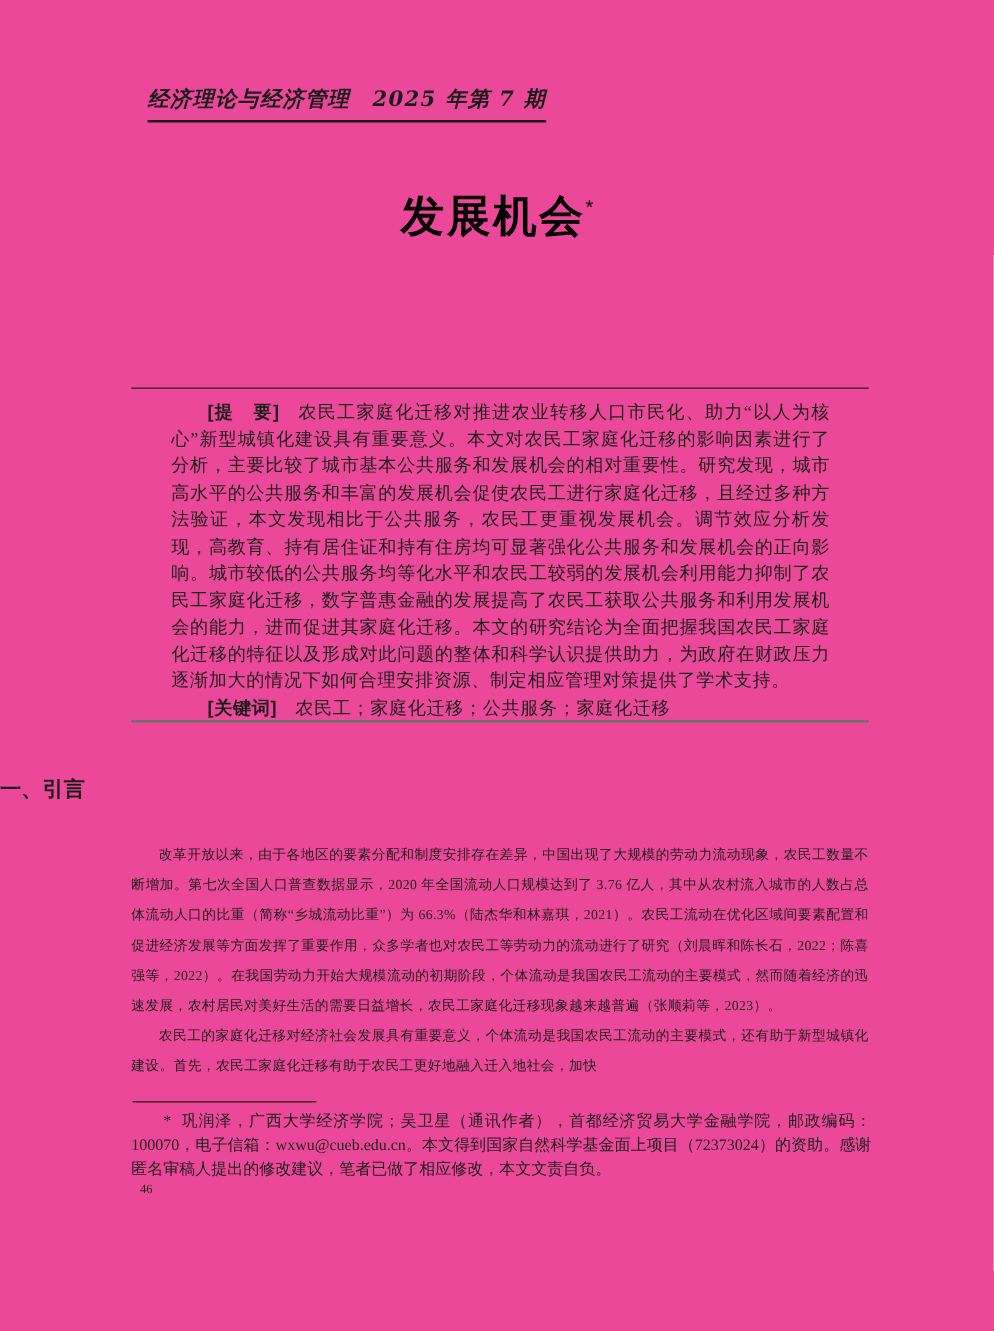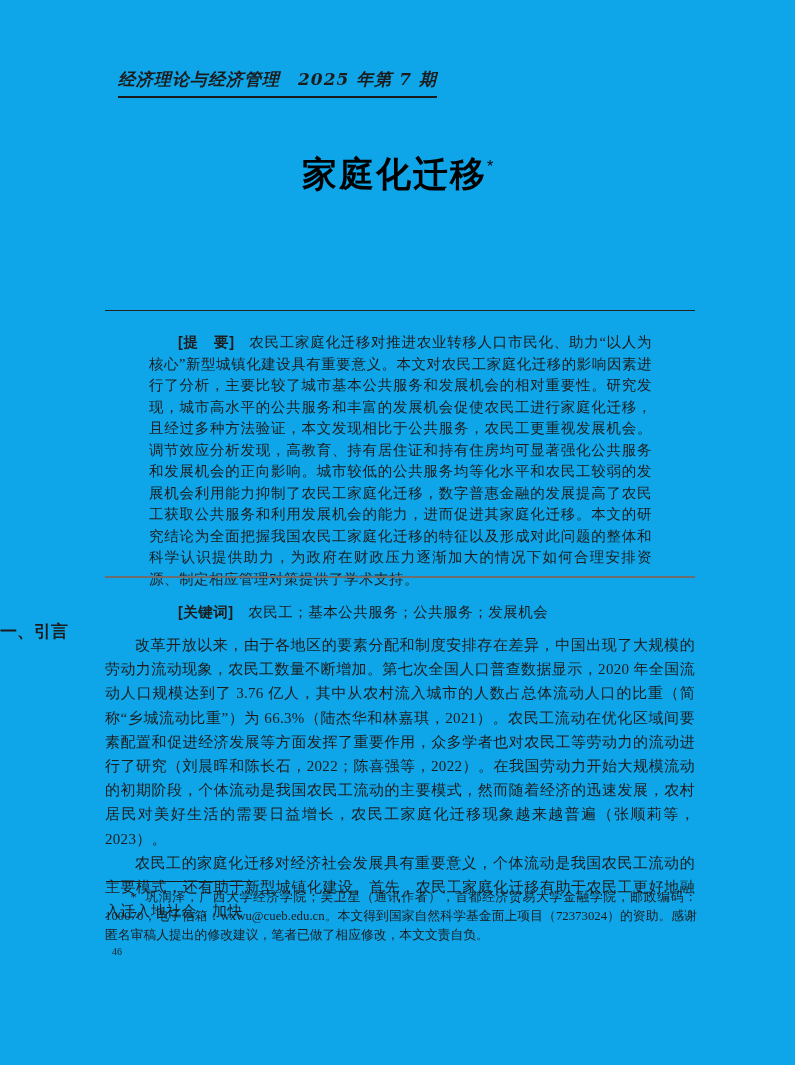--- a/index.html
+++ b/index.html
@@ -4,21 +4,21 @@
 <style>
   html, body {
     margin: 0;
     padding: 0;
     background: #ffffff;
   }
   .page {
     position: relative;
     width: 795px;
     height: 1065px;
-    background: #0ea5e9;
+    background: #ec4899;
     color: #1c1c1c;
     font-family: "Liberation Serif", serif;
     overflow: hidden;
   }
   .journal-header {
     position: absolute;
     left: 118px;
     top: 68px;
     font-family: "DejaVu Serif", serif;
     font-style: italic;
@@ -67,21 +67,21 @@
   .abstract {
     position: absolute;
     left: 137px;
     top: 320px;
     width: 527px;
     font-size: 14.5px;
     line-height: 21.5px;
     text-align: justify;
     letter-spacing: 0.5px;
   }
-  .abstract p { margin: 12px; text-indent: 2em; }
+  .abstract p { margin: 0; text-indent: 2em; }
   .abstract .label {
     font-family: "Liberation Sans", sans-serif;
     font-weight: bold;
   }
   .abstract .label-gap { display: inline-block; width: 1em; }
   .rule-bottom {
     position: absolute;
     left: 105px;
     top: 576px;
     width: 590px;
@@ -93,23 +93,23 @@
     top: 620px;
     width: 100%;
     text-align: left;
     font-family: "Liberation Sans", sans-serif;
     font-weight: bold;
     font-size: 17px;
   }
   .body-text {
     position: absolute;
     left: 105px;
-    top: 633px;
+    top: 672px;
     width: 590px;
-    font-size: 15px;
+    font-size: 11px;
     line-height: 24.2px;
     text-align: justify;
     letter-spacing: 0.3px;
   }
   .body-text p { margin: 0; text-indent: 2em; }
   .footnote-rule {
     position: absolute;
     left: 106px;
     top: 881px;
     width: 147px;
@@ -134,29 +134,29 @@
   }
 </style>
 </head>
 <body>
 
 <div class="page">
 
   <div class="journal-header">经济理论与经济管理　2025 年第 7 期</div>
 
   <div class="title">
-    <div><span>家庭化迁移</span><sup>*</sup></div>
+    <div><span>发展机会</span><sup>*</sup></div>
   </div>
 
 
   <div class="rule-top"></div>
 
   <div class="abstract">
     <p><span class="label">[提　要]</span><span class="label-gap"></span><span>农民工家庭化迁移对推进农业转移人口市民化、助力“以人为核心”新型城镇化建设具有重要意义。本文对农民工家庭化迁移的影响因素进行了分析，主要比较了城市基本公共服务和发展机会的相对重要性。研究发现，城市高水平的公共服务和丰富的发展机会促使农民工进行家庭化迁移，且经过多种方法验证，本文发现相比于公共服务，农民工更重视发展机会。调节效应分析发现，高教育、持有居住证和持有住房均可显著强化公共服务和发展机会的正向影响。城市较低的公共服务均等化水平和农民工较弱的发展机会利用能力抑制了农民工家庭化迁移，数字普惠金融的发展提高了农民工获取公共服务和利用发展机会的能力，进而促进其家庭化迁移。本文的研究结论为全面把握我国农民工家庭化迁移的特征以及形成对此问题的整体和科学认识提供助力，为政府在财政压力逐渐加大的情况下如何合理安排资源、制定相应管理对策提供了学术支持。</span></p>
-    <p><span class="label">[关键词]</span><span class="label-gap"></span><span>农民工；基本公共服务；公共服务；发展机会</span></p>
+    <p><span class="label">[关键词]</span><span class="label-gap"></span><span>农民工；家庭化迁移；公共服务；家庭化迁移</span></p>
   </div>
 
   <div class="rule-bottom"></div>
 
   <div class="section-heading">一、引言</div>
 
   <div class="body-text">
     <p>改革开放以来，由于各地区的要素分配和制度安排存在差异，中国出现了大规模的劳动力流动现象，农民工数量不断增加。第七次全国人口普查数据显示，2020 年全国流动人口规模达到了 3.76 亿人，其中从农村流入城市的人数占总体流动人口的比重（简称“乡城流动比重”）为 66.3%（陆杰华和林嘉琪，2021）。农民工流动在优化区域间要素配置和促进经济发展等方面发挥了重要作用，众多学者也对农民工等劳动力的流动进行了研究（刘晨晖和陈长石，2022；陈喜强等，2022）。在我国劳动力开始大规模流动的初期阶段，个体流动是我国农民工流动的主要模式，然而随着经济的迅速发展，农村居民对美好生活的需要日益增长，农民工家庭化迁移现象越来越普遍（张顺莉等，2023）。</p>
     <p>农民工的家庭化迁移对经济社会发展具有重要意义，个体流动是我国农民工流动的主要模式，还有助于新型城镇化建设。首先，农民工家庭化迁移有助于农民工更好地融入迁入地社会，加快</p>
   </div>

